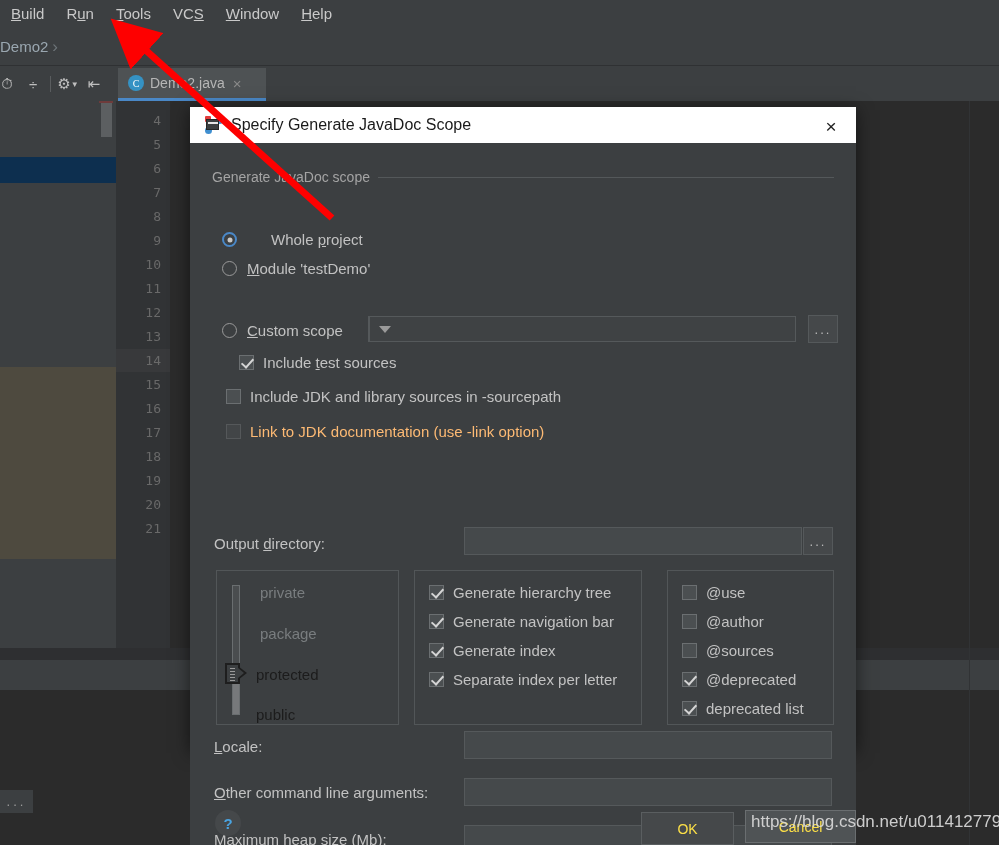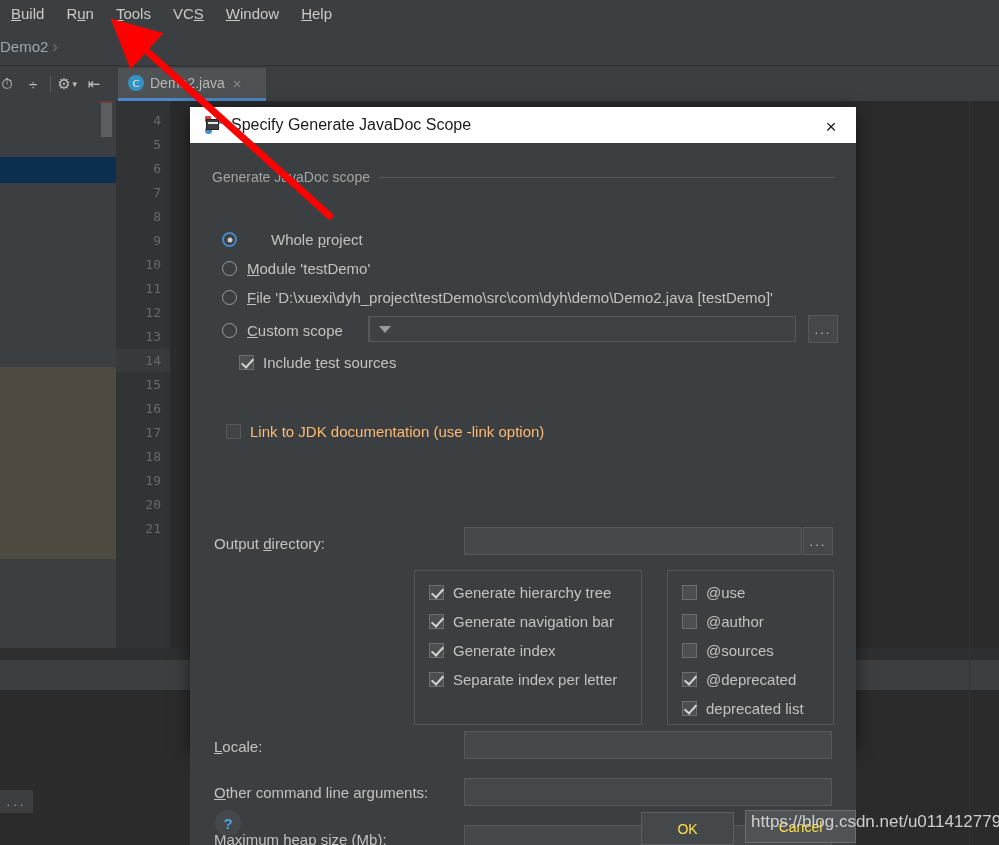--- a/index.html
+++ b/index.html
@@ -362,49 +362,63 @@
       </div>
 
       <div class="radio-row" style="top:88px;gap:34px;">
         <span class="radio checked"></span>
         <span class="radio-label">Whole <u>p</u>roject</span>
       </div>
       <div class="radio-row" style="top:117px;">
         <span class="radio"></span>
         <span class="radio-label"><u>M</u>odule 'testDemo'</span>
       </div>
-      <div class="radio-row" style="top:146px;">
-        <span class="radio"></span>
-        <span class="radio-label"><u>F</u>ile 'D:\xuexi\dyh_project\testDemo\src\com\dyh\demo\Demo2.java [testDemo]'</span>
-      </div>
       <div class="radio-row" style="top:179px;">
         <span class="radio"></span>
         <span class="radio-label"><u>C</u>ustom scope</span>
       </div>
 
       <div class="combo" style="left:178px;top:173px;width:428px;">
         <span class="combo-arrow">
             <span class="caret-down"></span>
           </span>
       </div>
       <div class="dots-btn" style="left:618px;top:172px;">...</div>
 
       <div class="check-row" style="left:36px;top:211px;padding-left:13px;">
         <span class="cbox checked"></span>
         <span class="check-label">Include <u>t</u>est sources</span>
       </div>
+      <div class="check-row" style="left:36px;top:245px;">
+        <span class="cbox"></span>
+        <span class="check-label">Include JDK and library sources in -sourcepath</span>
+      </div>
       <div class="check-row" style="left:36px;top:280px;">
         <span class="cbox disabled"></span>
         <span class="check-label dim">Link to JDK documentation (use -link option)</span>
       </div>
 
       <span class="field-label" style="left:24px;top:392px;">Output <u>d</u>irectory:</span>
       <div class="text-field" style="left:274px;top:384px;width:338px;height:28px;"></div>
       <div class="dots-btn" style="left:613px;top:384px;">...</div>
 
+      <div class="panel" style="left:26px;top:427px;width:183px;height:155px;">
+        <div class="slider-track">
+          <div class="slider-track-fill"></div>
+        </div>
+        <div class="slider-thumb">
+          <span class="body"></span>
+            <span class="point"></span>
+            <span class="point-in"></span>
+        </div>
+        <span class="vis-label off" style="left:43px;top:13px;">private</span>
+        <span class="vis-label off" style="left:43px;top:54px;">package</span>
+        <span class="vis-label on" style="left:39px;top:95px;">protected</span>
+        <span class="vis-label on" style="left:39px;top:135px;">public</span>
+      </div>
 
       <div class="panel" style="left:224px;top:427px;width:228px;height:155px;">
         <div class="check-row" style="left:14px;top:13px;">
           <span class="cbox checked"></span>
           <span class="check-label">Generate hierarchy tree</span>
         </div>
         <div class="check-row" style="left:14px;top:42px;">
           <span class="cbox checked"></span>
           <span class="check-label">Generate navigation bar</span>
         </div>

